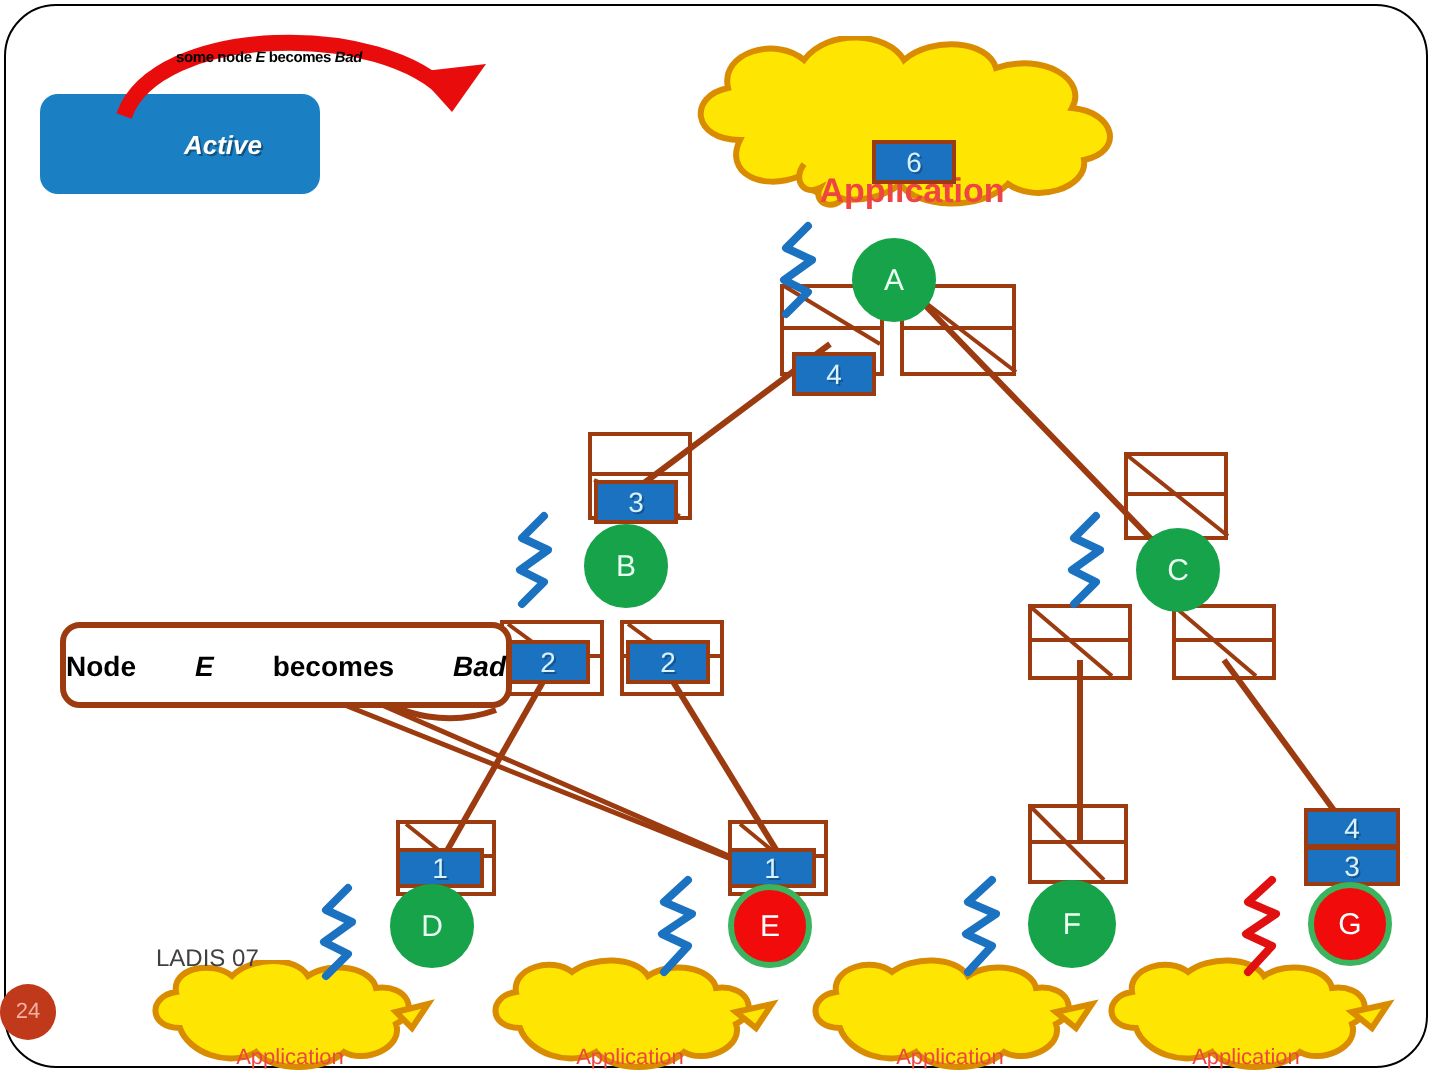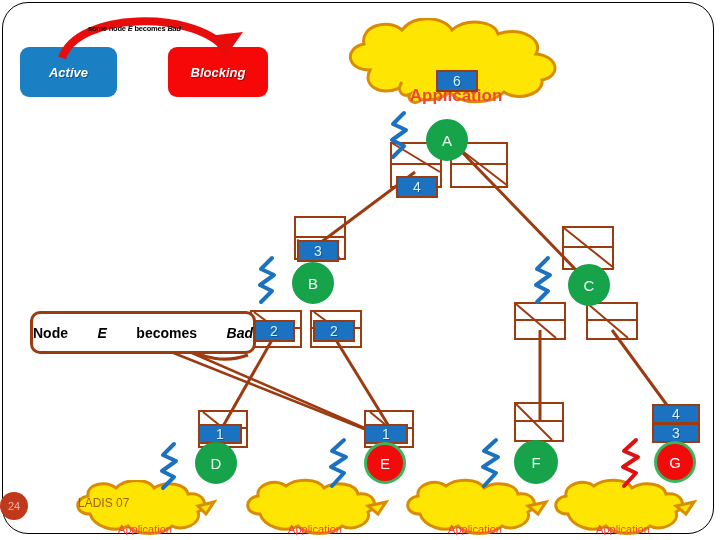--- a/index.html
+++ b/index.html
@@ -20,21 +20,21 @@
   #edges{z-index:2;}
   #bolts{z-index:6;}
 
   
   .state-box{
     position:absolute;border-radius:9px;z-index:4;
     display:flex;align-items:center;justify-content:center;
     color:#ffffff;font-style:italic;font-weight:bold;font-size:13px;
     text-shadow:1px 1px 0 rgba(0,0,0,.35);
   }
-  #active-box{left:20px;top:47px;width:97px;height:50px;background:#1b7fc4;}
+  #active-box{left:20px;top:47px;width:97px;height:50px;background:#1b7fc4;padding-left:43px;}
   #blocking-box{left:168px;top:47px;width:100px;height:50px;background:#f60708;}
 
   .transition-label{
     position:absolute;left:88px;top:24px;width:110px;z-index:5;
     font-size:7.5px;font-weight:bold;color:#000;line-height:1.25;
     letter-spacing:-.2px;
   }
   .transition-label i{font-style:italic;}
 
   
@@ -85,22 +85,22 @@
   #callout i{font-style:italic;}
   #callout-tail{position:absolute;left:186px;top:345px;z-index:4;}
 
   
   #page-badge{
     position:absolute;left:0;top:492px;width:28px;height:28px;border-radius:50%;
     background:#c0391b;color:#f2b2a2;font-size:11px;z-index:3;
     display:flex;align-items:center;justify-content:center;
   }
   #footer-text{
-    position:absolute;left:78px;top:496px;z-index:3;
-    font-size:12px;color:#a16207;
+    position:absolute;left:78px;top:472px;z-index:3;
+    font-size:12px;color:#404040;
   }
 </style>
 </head>
 <body>
 
 <div id="slide">
 
   <div id="frame"></div>
 
   <svg class="layer" id="edges" viewBox="0 0 720 540">
@@ -139,23 +139,20 @@
 
   <svg class="layer" style="z-index:5" viewBox="0 0 720 540">
     <path d="M 62 58 C 78 12, 192 10, 225 48" stroke="#e80c0c" stroke-width="8" fill="none"></path>
     <polygon points="226,56 208,36 243,32" fill="#e80c0c"></polygon>
   </svg>
 
   <div class="state-box" id="active-box">
     <span>Active</span>
   </div>
 
-  <div class="state-box" id="blocking-box">
-    <span>Blocking</span>
-  </div>
 
   <div class="transition-label">
     <span>some node </span><i>E</i><span> becomes </span><i>Bad</i>
   </div>
 
   <div class="cloud" style="left:340px;top:18px;width:232px;height:88px;">
     <svg viewBox="0 0 232 88" width="232" height="88">
       <path d="M30,52 C6,52 4,30 24,26 C20,8 48,0 62,12 C74,-4 104,-2 112,12
                C126,0 154,2 158,16 C182,8 204,22 196,36 C218,38 222,58 202,62
                C204,76 178,84 164,74 C150,88 118,86 110,74 C96,86 66,84 60,70

